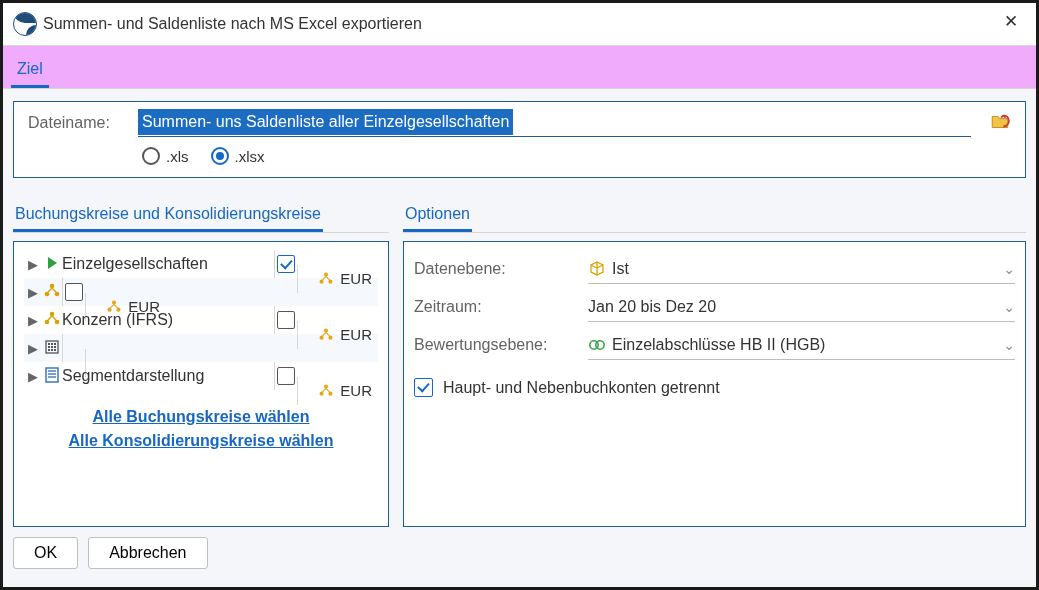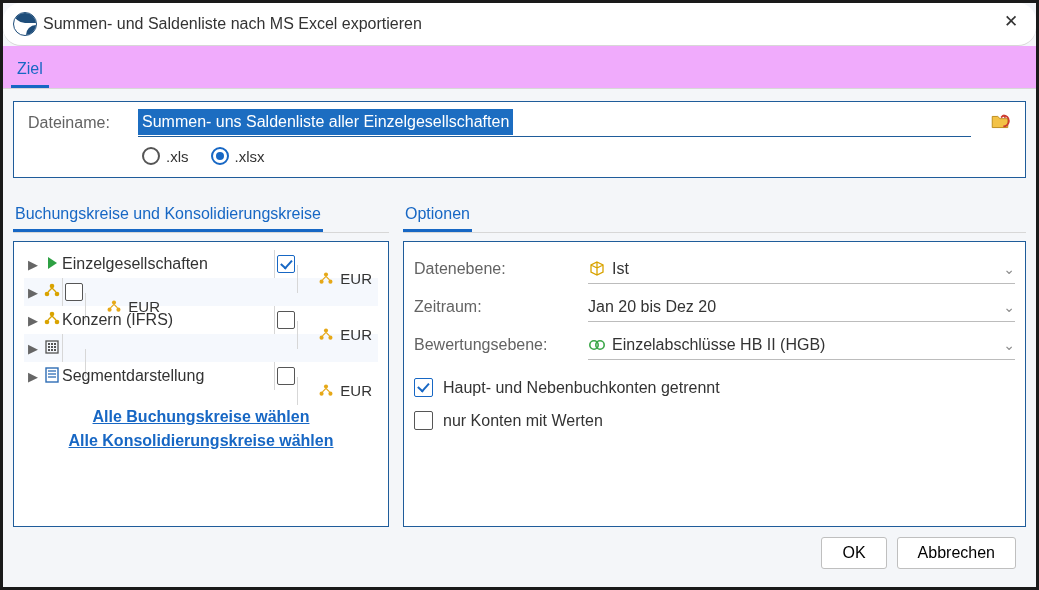--- a/index.html
+++ b/index.html
@@ -26,21 +26,20 @@
     display:flex;flex-direction:column;
     position:relative;
   }
 
   
   .titlebar{
     display:flex;align-items:center;
     height:42px;padding:0 10px;
     background:#fff;
     border-bottom:1px solid var(--brd-light);
-    border-radius:18px;
   }
   .titlebar .logo{
     width:22px;height:22px;border-radius:50%;
     margin-right:6px;flex-shrink:0;
     position:relative;overflow:hidden;
     border:1px solid #1e4d7a;
     background:#fff;
   }
   .titlebar .logo::before,
   .titlebar .logo::after{
@@ -168,21 +167,21 @@
     position:relative;
   }
   .optrow .oval .chev{
     position:absolute;right:0;color:#8f8f8f;font-size:14px;
   }
   .optcheck{display:flex;align-items:center;gap:10px;margin-top:14px;font-size:16px;cursor:pointer;}
   .optcheck .chk{width:17px;height:17px;}
 
   
   .footer{
-    display:flex;justify-content:flex-end;gap:10px;
+    display:flex;gap:10px;
     padding:10px 10px 10px 0;
   }
   .btn{
     min-width:58px;padding:6px 20px;font-size:16px;
     background:#fff;border:1px solid var(--brd);border-radius:3px;cursor:pointer;
   }
 
 </style>
 </head>
 <body>
@@ -385,24 +384,20 @@
             <span>Einzelabschlüsse HB II (HGB)</span>
             <span class="chev">⌄</span>
           </span>
         </div>
 
         <div class="optcheck">
           <span class="chk on"></span>
           <span>Haupt- und Nebenbuchkonten getrennt</span>
         </div>
 
-        <div class="optcheck">
-          <span class="chk"></span>
-          <span>nur Konten mit Werten</span>
-        </div>
 
       </div>
     </div>
 
   </div>
 
   <div class="footer">
     <button class="btn">OK</button>
     <button class="btn">Abbrechen</button>
   </div>

